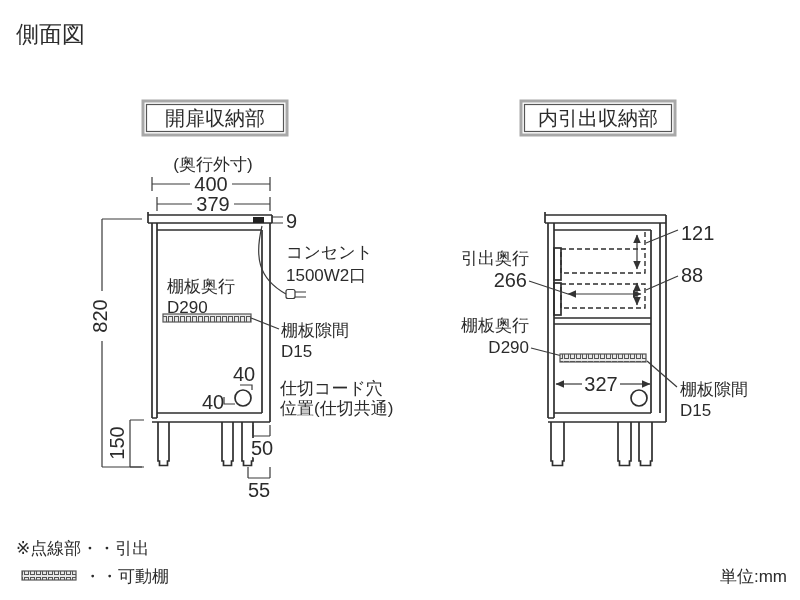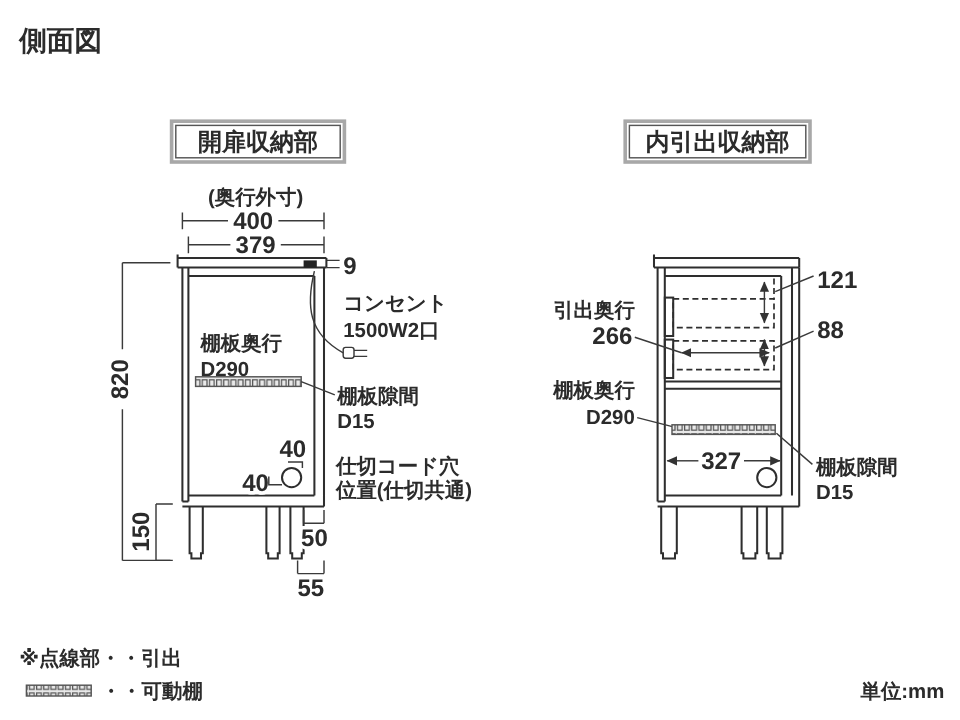--- a/index.html
+++ b/index.html
@@ -2,21 +2,20 @@
 <html><head>
 <meta charset="utf-8">
 <style>
   html,body{margin:0;padding:0;background:#ffffff;}
   .canvas{
     position:relative;
     width:800px;height:600px;
     background:#ffffff;
     font-family:"Liberation Sans","DejaVu Sans",sans-serif;
     overflow:hidden;
-    font-weight:bold;
   }
   svg text{
     font-family:"Liberation Sans","DejaVu Sans",sans-serif;
     fill:#2b2b2b;
   }
   .t-title{font-size:23px;}
   .t-header{font-size:20px;}
   .t-jp{font-size:17px;}
   .t-dim{font-size:20px; paint-order:stroke; stroke:#ffffff; stroke-width:6px; stroke-linejoin:round;}
   .t-legend{font-size:17px;}

